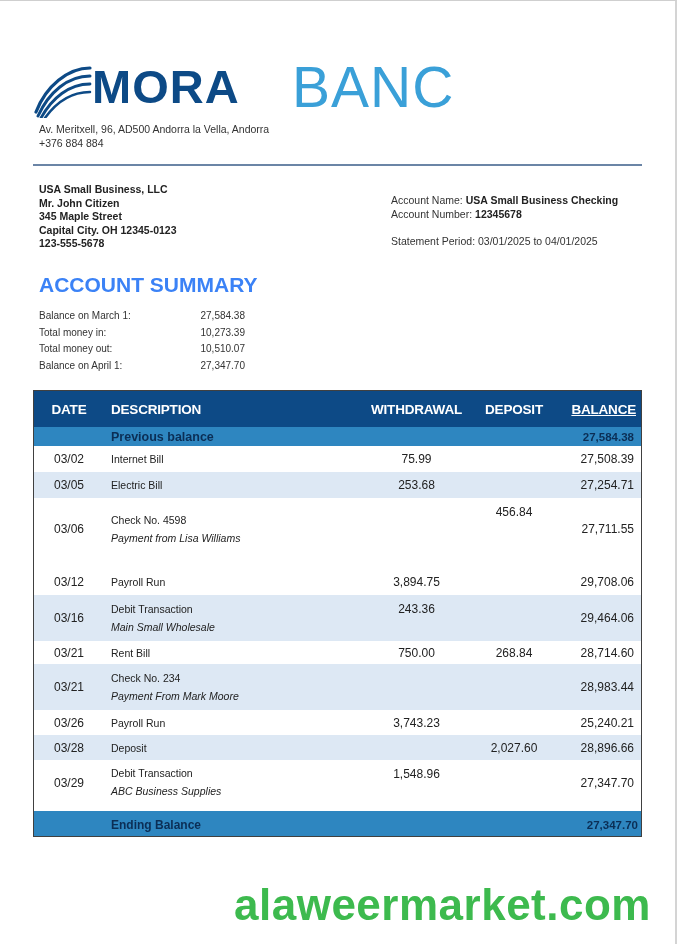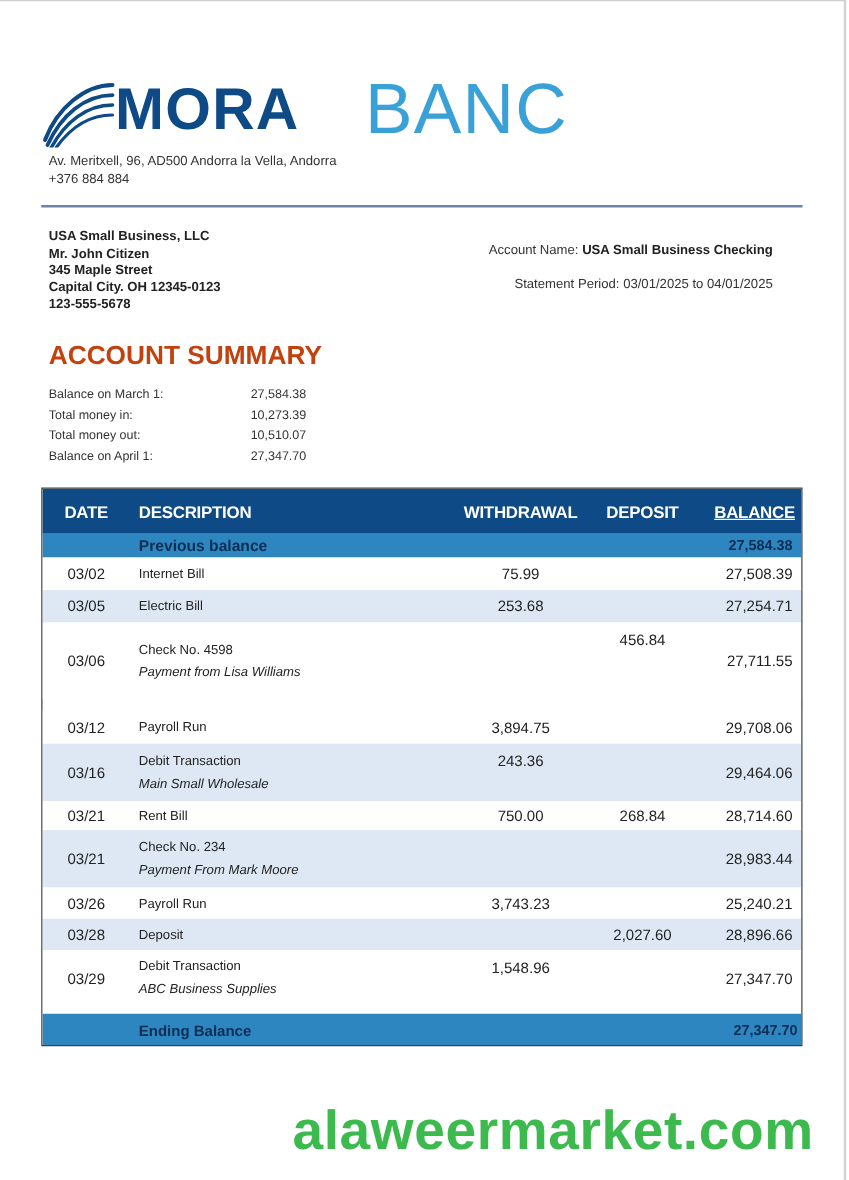--- a/index.html
+++ b/index.html
@@ -30,26 +30,26 @@
   .bank-address {
     position: absolute; left: 39px; top: 122px; font-size: 10.5px; line-height: 14px; color: #333;
   }
   .separator {
     position: absolute; left: 33px; top: 164px; width: 609px; height: 2px; background: #6b85a6;
   }
   .customer {
     position: absolute; left: 39px; top: 183px; font-size: 10.5px; line-height: 13.5px; font-weight: bold; color: #222;
   }
   .account-info {
-    position: absolute; left: 391px; top: 193px; font-size: 10.5px; line-height: 14px; color: #333; text-align: right;
+    position: absolute; left: 391px; top: 193px; font-size: 10.5px; line-height: 14px; color: #333;
   }
   .account-info b { color: #222; }
   .account-info .period { margin-top: 13px; }
   .summary-title {
-    position: absolute; left: 39px; top: 273px; font-size: 21px; font-weight: bold; color: #c2410c;
+    position: absolute; left: 39px; top: 273px; font-size: 21px; font-weight: bold; color: #3b82f6;
   }
   .summary {
     position: absolute; left: 39px; top: 308px; font-size: 10px; line-height: 16.5px; color: #333;
   }
   .summary .row { display: flex; width: 206px; }
   .summary .lbl { flex: 1; }
   .summary .val { width: 70px; text-align: right; }
 
   
   .ledger {
@@ -108,20 +108,21 @@
 <div class="customer">
   <div>USA Small Business, LLC</div>
   <div>Mr. John Citizen</div>
   <div>345 Maple Street</div>
   <div>Capital City. OH 12345-0123</div>
   <div>123-555-5678</div>
 </div>
 
 <div class="account-info">
   <div><span>Account Name: </span><b>USA Small Business Checking</b></div>
+  <div><span>Account Number: </span><b>12345678</b></div>
   <div class="period"><span>Statement Period: </span><span>03/01/2025 to 04/01/2025</span></div>
 </div>
 
 <div class="summary-title">ACCOUNT SUMMARY</div>
 <div class="summary">
   <div class="row">
       <span class="lbl">Balance on March 1:</span>
       <span class="val">27,584.38</span>
     </div>
   <div class="row">

